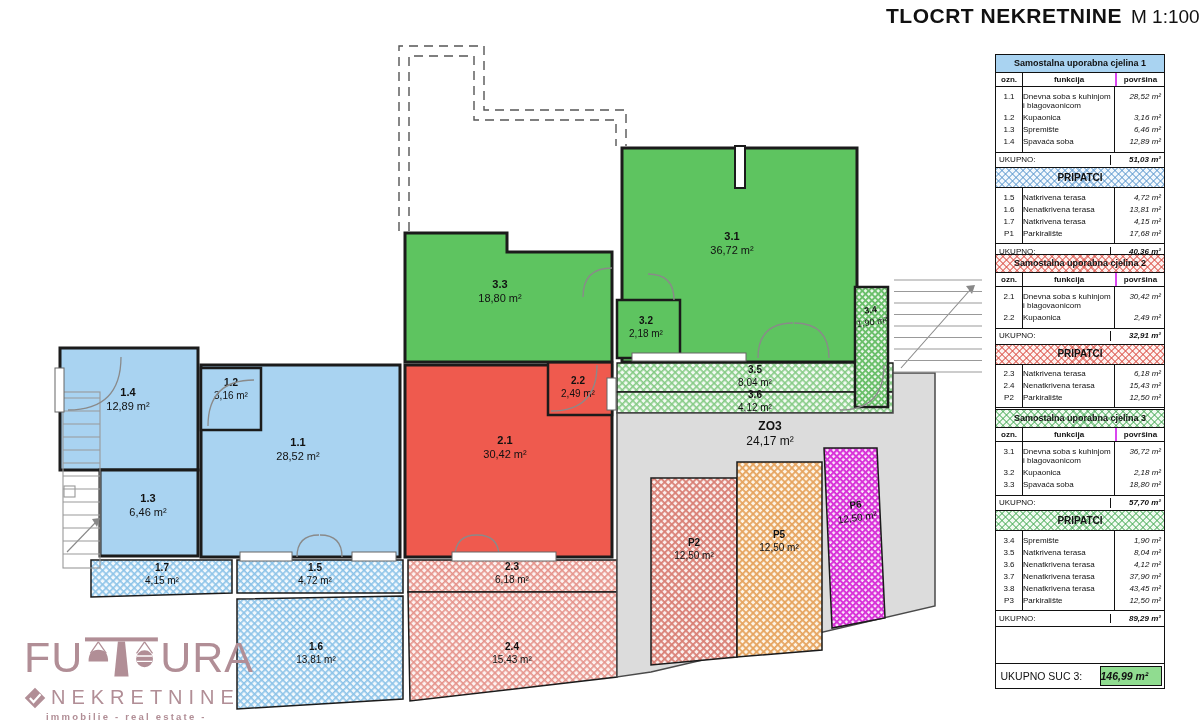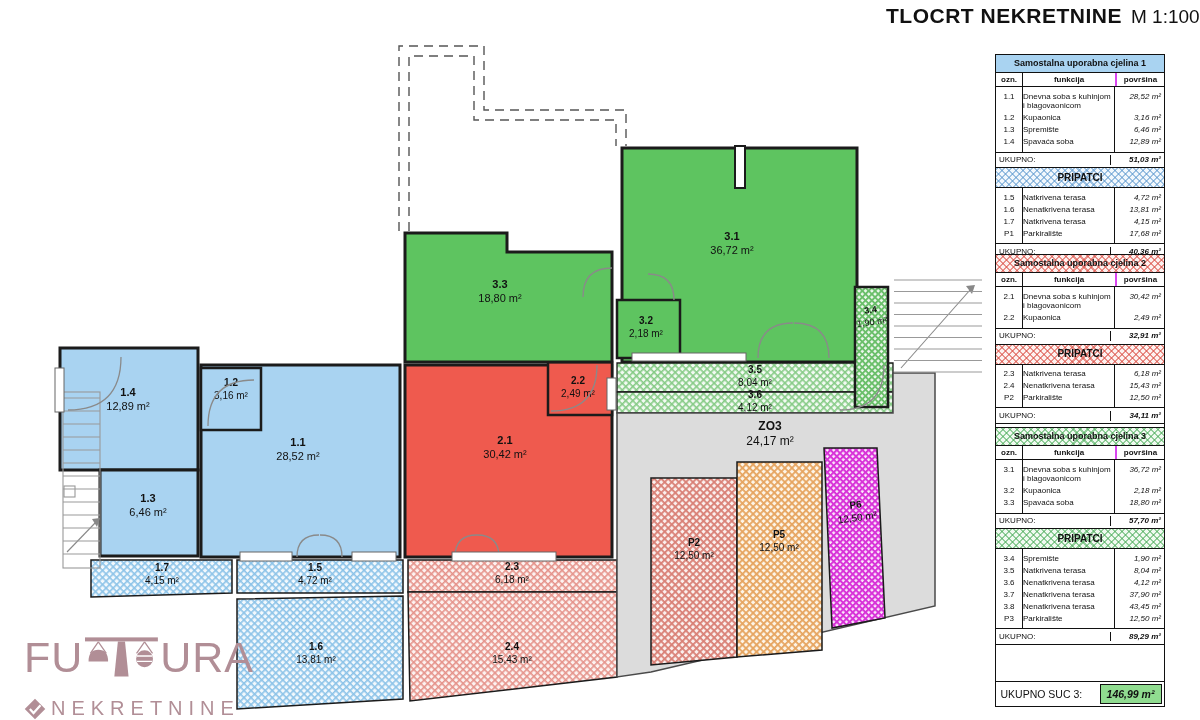--- a/index.html
+++ b/index.html
@@ -24,21 +24,21 @@
   .dash{fill:none;stroke:#555;stroke-width:1.4;stroke-dasharray:9 6;}
   .stair{stroke:#999;stroke-width:1.1;fill:none;}
   .arrow{stroke:#888;stroke-width:1.1;fill:none;}
   .ahead{fill:#888;stroke:none;}
   .arc{fill:none;stroke:#8a8a8a;stroke-width:1.3;}
   .win{fill:#fff;stroke:#666;stroke-width:1;}
 
   
   .tbl{position:absolute;left:995px;width:168px;border:1.6px solid #111;background:#fff;
        font-size:8px;line-height:1.2;}
-  #tbl-1{top:54px}#tbl-2{top:254px}#tbl-3{top:427px}
+  #tbl-1{top:54px}#tbl-2{top:254px}#tbl-3{top:409px}
   .tbl-header{text-align:center;font-weight:bold;font-size:9px;padding:3px 0;border-bottom:1.6px solid #111;}
   .cols{display:flex;border-bottom:1.2px solid #111;font-weight:bold;}
   .cols .c1{width:26px;text-align:center;padding:2px 0;}
   .cols .c2{width:92px;text-align:center;padding:2px 0;}
   .cols .c3{flex:1;text-align:center;padding:2px 0;}
   .tbody{position:relative;padding:3px 0 4px 0;}
   .tbody::before,.tbody::after,.cols::before{content:"";}
   .tbody::before{position:absolute;left:26px;top:0;bottom:0;border-left:1px solid #111;}
   .tbody::after{position:absolute;left:118px;top:0;bottom:0;border-left:1px solid #111;}
   .cols{position:relative;}
@@ -48,35 +48,35 @@
   .row .c1{width:26px;text-align:center;flex:none;}
   .row .c2{width:92px;padding-left:1px;box-sizing:border-box;flex:none;}
   .row .c3{flex:1;text-align:right;padding-right:3px;}
   .val{font-style:italic;}
   .ukupno{display:flex;border-top:1.2px solid #111;border-bottom:1.2px solid #111;padding:2.5px 0;}
   .ukupno .lab{flex:1;padding-left:3px;}
   .ukupno .uval{width:50px;text-align:right;padding-right:3px;font-weight:bold;border-left:1px solid #111;font-style:italic;}
   .pripatci{text-align:center;font-weight:bold;font-size:10px;padding:3.5px 0;border-bottom:1.2px solid #111;}
   .grand{display:flex;align-items:center;border-top:1.6px solid #111;padding:2.5px;font-size:10.5px;margin-top:36px;}
   .grand .glab{flex:1;padding-left:2px;}
-  .grand .gval{width:60px;text-align:center;font-weight:bold;border:1.2px solid #111;padding:2.5px 0;}
+  .grand .gval{width:60px;text-align:left;font-weight:bold;border:1.2px solid #111;padding:2.5px 0;}
   
   .acc-blue .hbg2{background:#a9d3f1}
   .acc-blue .pbg{background:repeating-linear-gradient(45deg,rgba(90,150,205,.55) 0 1.5px,rgba(0,0,0,0) 1.5px 5px),repeating-linear-gradient(135deg,rgba(90,150,205,.55) 0 1.5px,rgba(0,0,0,0) 1.5px 5px),#f2f8fd;}
   .acc-red .hbg2,.acc-red .pbg{background:repeating-linear-gradient(45deg,rgba(219,80,70,.6) 0 1.5px,rgba(0,0,0,0) 1.5px 5px),repeating-linear-gradient(135deg,rgba(219,80,70,.6) 0 1.5px,rgba(0,0,0,0) 1.5px 5px),#fdf2f0;}
   .acc-green .hbg2,.acc-green .pbg{background:repeating-linear-gradient(45deg,rgba(70,170,85,.55) 0 1.5px,rgba(0,0,0,0) 1.5px 5px),repeating-linear-gradient(135deg,rgba(70,170,85,.55) 0 1.5px,rgba(0,0,0,0) 1.5px 5px),#f1faf1;}
   .acc-blue .gval{background:#a9d3f1;}
   .acc-red .gval{background:repeating-linear-gradient(45deg,rgba(224,60,50,.75) 0 2px,rgba(0,0,0,0) 2px 4.5px),repeating-linear-gradient(135deg,rgba(224,60,50,.75) 0 2px,rgba(0,0,0,0) 2px 4.5px),#fbeae8;}
   .acc-green .gval{background:#90dc90;}
 
   
   .logo{position:absolute;left:24px;top:634px;width:230px;color:#b18e96;}
   .logo-row1{display:flex;align-items:flex-end;font-size:43px;line-height:1;letter-spacing:1px;}
   .logo-row1 svg{margin:0 2px 0 2px;}
-  .logo-row2{display:flex;align-items:center;margin-top:18px;}
+  .logo-row2{display:flex;align-items:center;margin-top:7px;}
   .logo-row2 .nk{font-size:20px;letter-spacing:6px;margin-left:5px;}
   .logo-row3{font-size:9.5px;font-weight:bold;letter-spacing:2.2px;margin-top:2px;margin-left:22px;}
 </style>
 </head>
 <body>
 
 <div id="stage">
 
   <svg id="plan-svg" width="985" height="720" viewBox="0 0 985 720">
     <defs>

